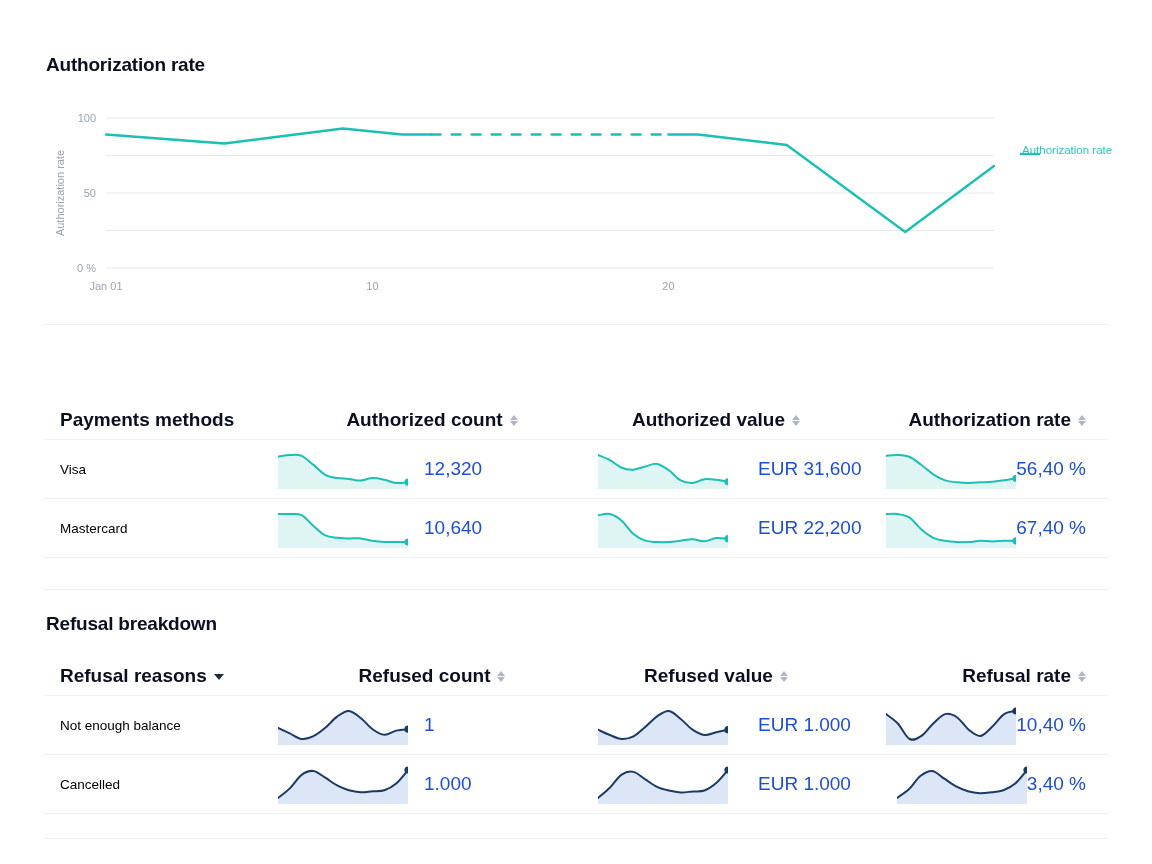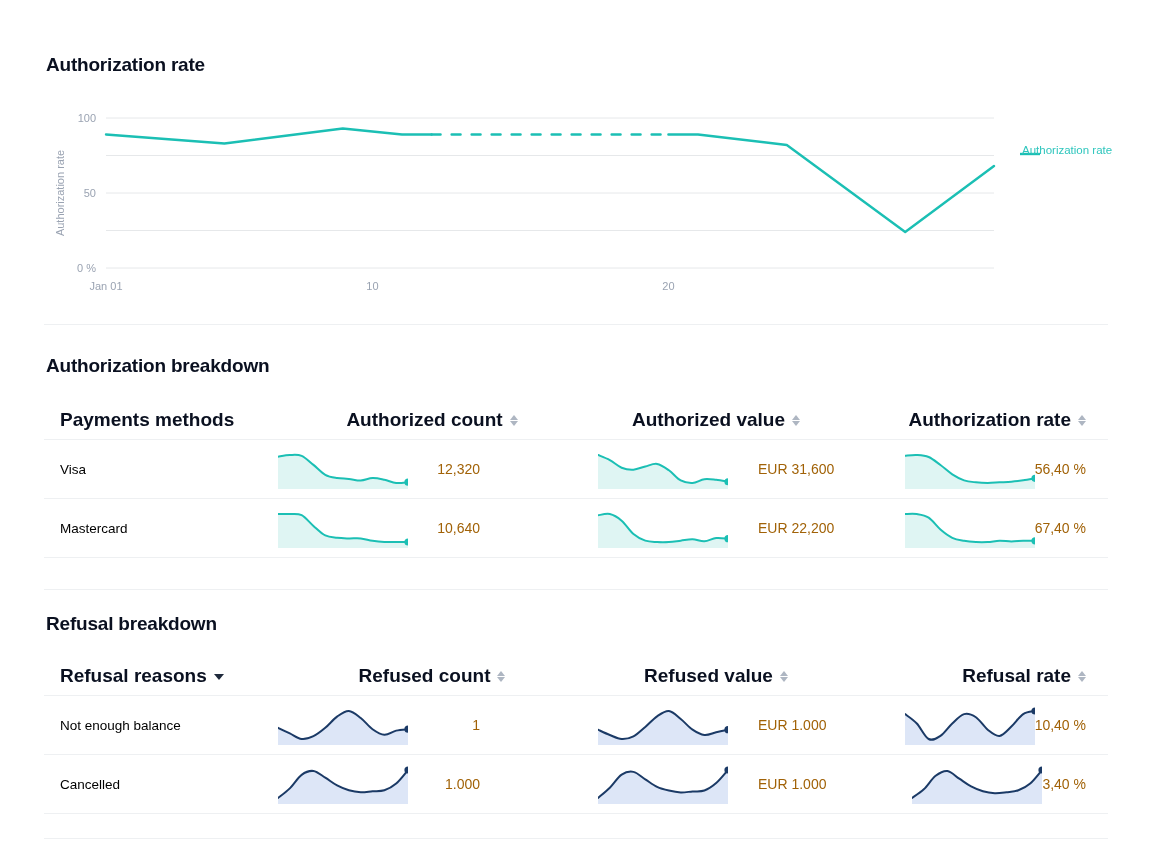--- a/index.html
+++ b/index.html
@@ -134,24 +134,23 @@
     transform: translateY(-50%);
     display: flex;
     align-items: center;
   }
   .cell-count { left: 234px; }
   .cell-value { left: 554px; }
   .cell-rate  { left: 846px; width: 196px; justify-content: flex-end; }
 
   .spark { display: block; flex: none; }
   .cell-num {
-    font-size: 14px;
-    color: #a16207;
+    font-size: 19px;
+    color: #1d4ed8;
     white-space: nowrap;
-    text-align: right;
   }
   .cell-count .cell-num { margin-left: 16px; min-width: 56px; }
   .cell-value .cell-num { margin-left: 30px; }
   .cell-rate  .cell-num { }
 </style>
 </head>
 <body>
 
 <div class="page">
 
@@ -174,21 +173,20 @@
         <path d="M62 38.5L121.19999999999999 43L180.39999999999998 47.5L239.60000000000002 40L298.79999999999995 32.5L358 38.5L387.59999999999997 38.5" fill="none" stroke="#1bbfb4" stroke-width="2.4" stroke-linecap="round" stroke-linejoin="round"></path>
         <path d="M387.59999999999997 38.5L624.4 38.5" fill="none" stroke="#1bbfb4" stroke-width="2.4" stroke-linecap="round" stroke-linejoin="round" stroke-dasharray="9 11"></path>
         <path d="M624.4 38.5L654 38.5L742.8000000000001 49.000000000000014L861.2 136L950 69.99999999999999" fill="none" stroke="#1bbfb4" stroke-width="2.4" stroke-linecap="round" stroke-linejoin="round"></path>
         <line x1="976" x2="996" y1="58" y2="58" stroke="#1bbfb4" stroke-width="2.4"></line>
       </svg>
     <div class="chart-legend-label">Authorization rate</div>
   </div>
 
   <div class="divider" id="divider-1"></div>
 
-  <div class="section-title" id="title-auth-breakdown">Authorization breakdown</div>
 
   <div class="table" id="table-authorization">
     <div class="thead">
       <div class="th th-methods">
         <span>Payments methods</span>
       </div>
       <div class="th th-count">
         <span>Authorized count</span>
         <span class="sort-icon"></span>
       </div>

